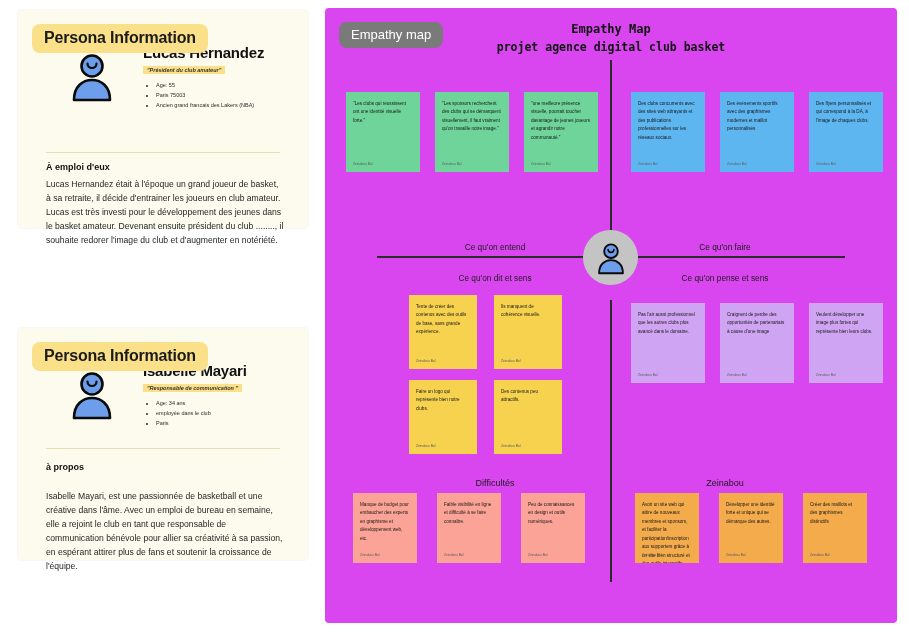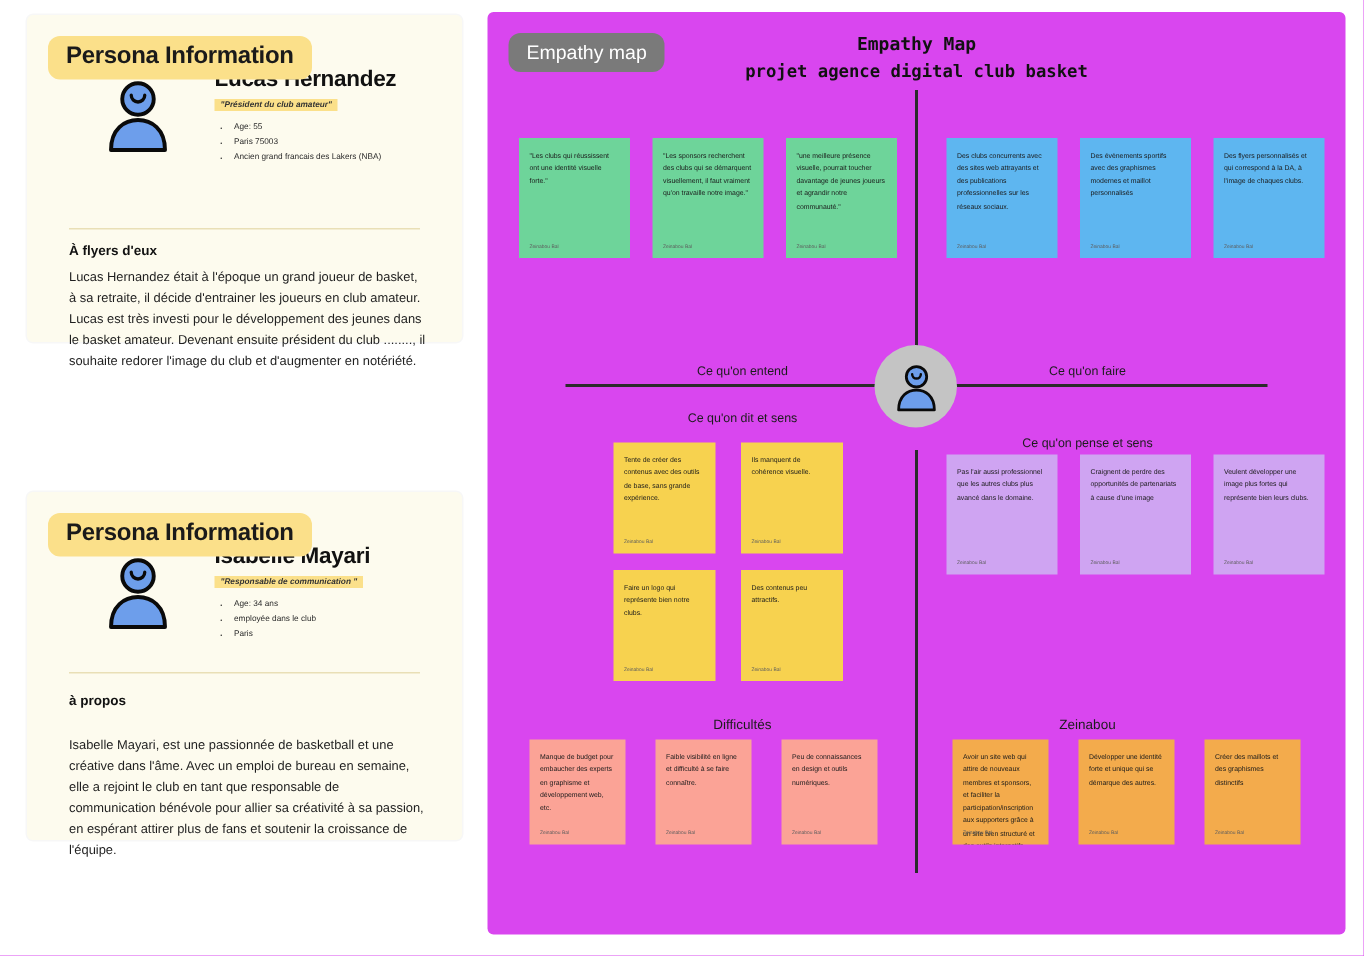--- a/index.html
+++ b/index.html
@@ -160,21 +160,21 @@
     position:absolute;
     font-size:8.3px;
     font-weight:400;
     color:#1c1c1c;
     text-align:center;
     white-space:nowrap;
   }
   #lbl-entend{left:70px;top:234px;width:200px;}
   #lbl-voit{left:300px;top:234px;width:200px;}
   #lbl-dit{left:70px;top:265px;width:200px;}
-  #lbl-pense{left:300px;top:282px;width:200px;}
+  #lbl-pense{left:300px;top:265px;width:200px;}
   #lbl-diff{left:70px;top:470px;width:200px;font-size:9px;}
   #lbl-obj{left:300px;top:470px;width:200px;font-size:9px;}
 
   
   .note{
     position:absolute;
     box-sizing:border-box;
     padding:8px 7px 4px 7px;
     font-size:4.6px;
     line-height:1.85;
@@ -216,21 +216,21 @@
     <div class="persona-name">Lucas Hernandez</div>
     <div class="persona-role">"Président du club amateur"</div>
 
     <ul class="persona-facts">
       <li>Age: 55</li>
       <li>Paris 75003</li>
       <li>Ancien grand francais des Lakers (NBA)</li>
     </ul>
 
     <div class="persona-rule"></div>
-    <div class="persona-about-title" style="top:152px">À flyers d'eux</div>
+    <div class="persona-about-title" style="top:152px">À emploi d'eux</div>
     <div class="persona-about-body" style="top:168px">Lucas Hernandez était à l'époque un grand joueur de basket, à sa retraite, il décide d'entrainer les joueurs en club amateur. Lucas est très investi pour le développement des jeunes dans le basket amateur. Devenant ensuite président du club ........, il souhaite redorer l'image du club et d'augmenter en notériété.</div>
   </div>
 
   <div class="persona-card" id="persona-2">
     <div class="persona-badge">Persona Information</div>
 
     <div class="persona-avatar">
       <svg viewBox="0 0 52 52" width="52" height="52">
         <circle cx="26" cy="16" r="10.5" fill="#6d9eeb" stroke="#0a0a0a" stroke-width="2.6"></circle>
         <path d="M21.5 13.5 a4.5 4.5 0 0 0 9 0" fill="none" stroke="#0a0a0a" stroke-width="2.2" stroke-linecap="round"></path>

